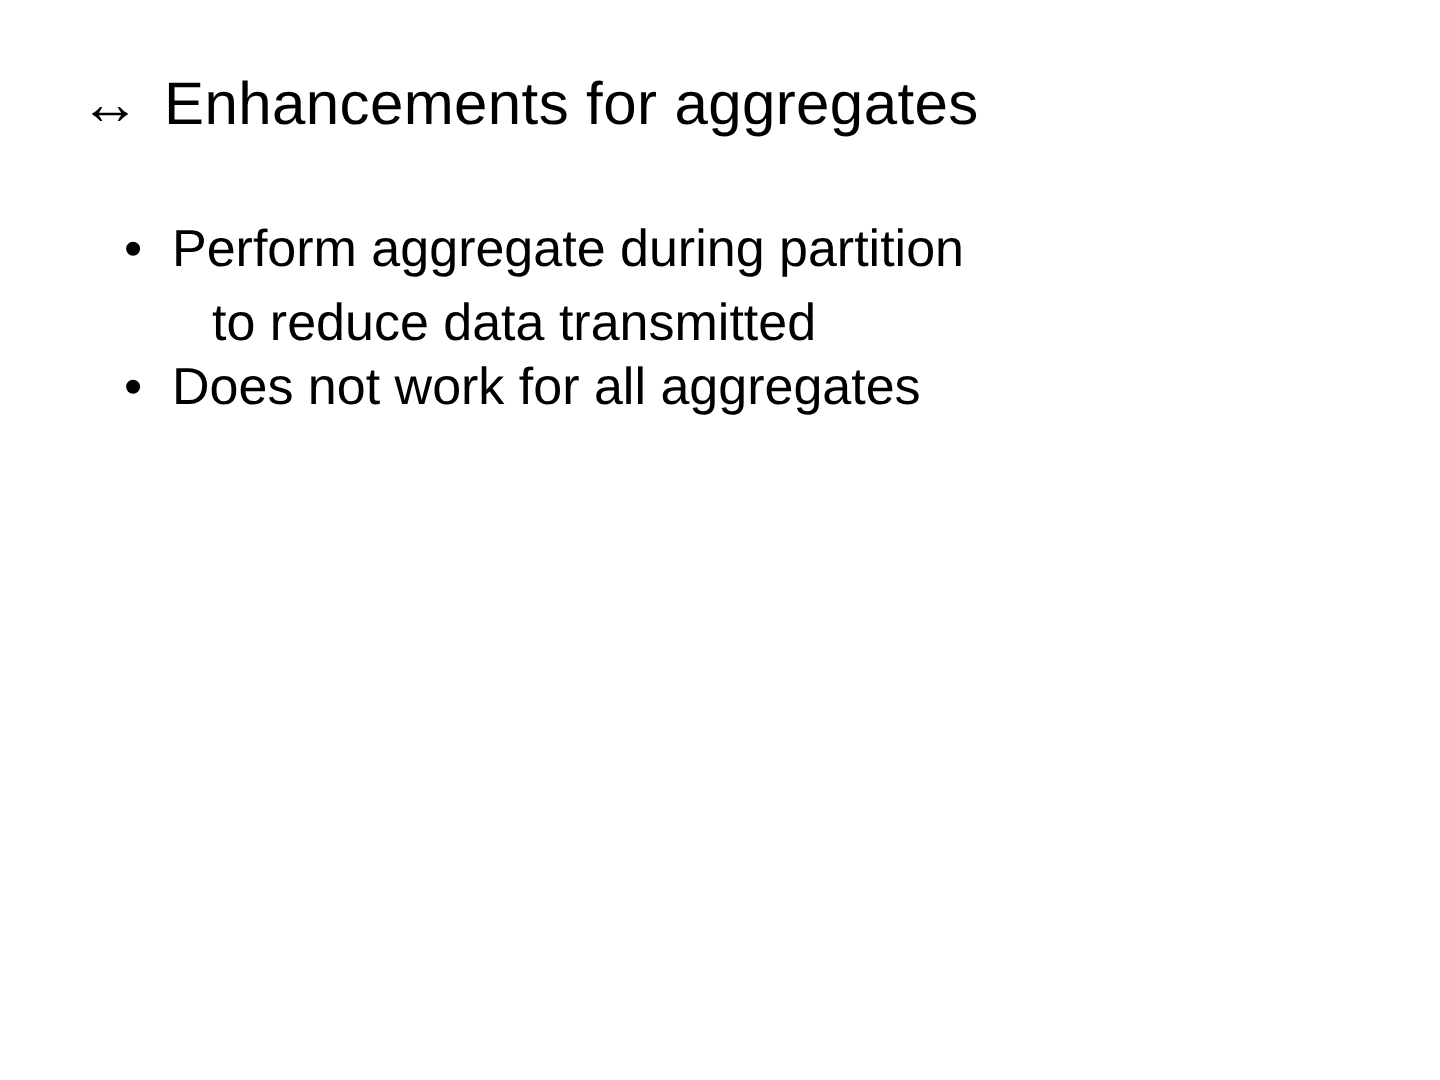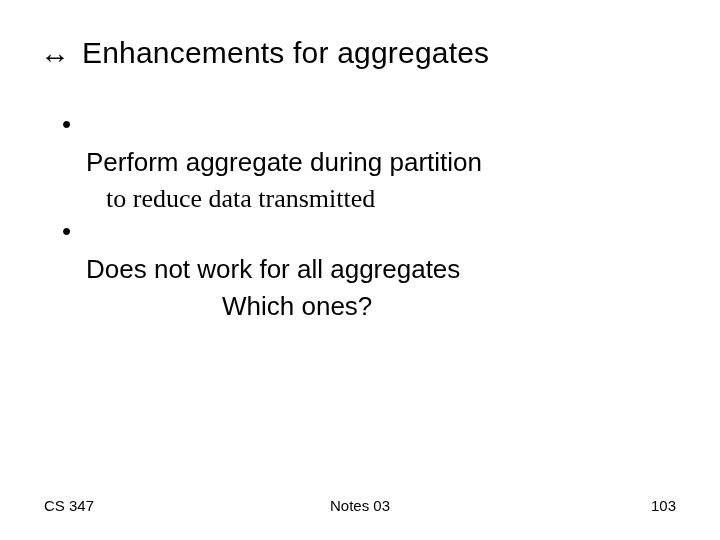--- a/index.html
+++ b/index.html
@@ -4,22 +4,22 @@
 <style>
   * { margin: 0; padding: 0; box-sizing: border-box; }
   html, body { width: 720px; height: 540px; background: #fff; font-family: Verdana, Geneva, sans-serif; color: #000; }
   .slide { position: relative; width: 720px; height: 540px; }
   .title-row { position: absolute; top: 36px; left: 40px; display: flex; align-items: center; }
   .title-icon { font-size: 30px; margin-right: 12px; font-family: "Arial", sans-serif; }
   .title-text { font-size: 30px; letter-spacing: 0.2px; }
   .body { position: absolute; top: 108px; left: 62px; width: 560px; font-size: 26px; line-height: 1.25; }
   .bl { display: flex; margin-bottom: 4px; }
   .dot { width: 24px; flex: 0 0 24px; }
-  .bt { flex: 1; margin-top: 38px; }
-  .indent { padding-left: 44px; font-family: Liberation Serif, serif; }
+  .bt { flex: 1; }
+  .indent { padding-left: 44px; }
   .q { margin-top: 4px; padding-left: 160px; }
   .footer { position: absolute; bottom: 26px; left: 0; width: 720px; display: flex; justify-content: space-between; align-items: center; font-size: 15px; padding: 0 44px; }
   .footer .center { position: absolute; left: 50%; transform: translateX(-50%); }
 </style>
 </head>
 <body>
 
 <div class="slide">
   <div class="title-row">
     <span class="title-icon">↔</span>
@@ -31,21 +31,15 @@
       <span class="dot">•</span>
       <span class="bt">Perform aggregate during partition</span>
     </div>
     <div class="indent">to reduce data transmitted</div>
 
     <div class="bl">
       <span class="dot">•</span>
       <span class="bt">Does not work for all aggregates</span>
     </div>
 
-    <div class="q">Which ones?</div>
   </div>
 
-  <div class="footer">
-    <span>CS 347</span>
-    <span class="center">Notes 03</span>
-    <span>103</span>
-  </div>
 </div>
 
 </body></html>

